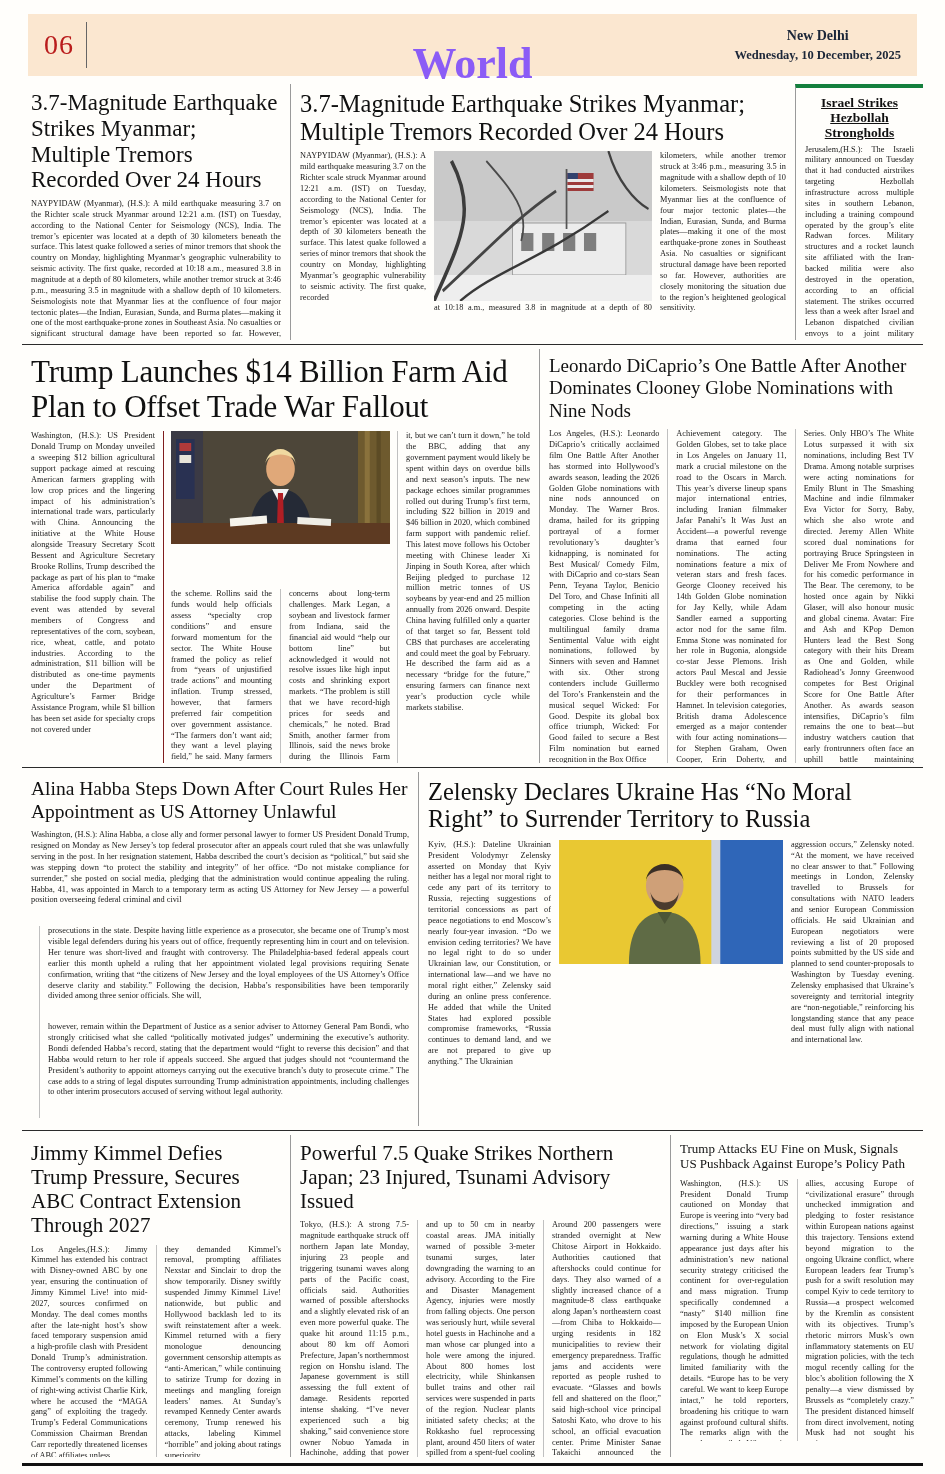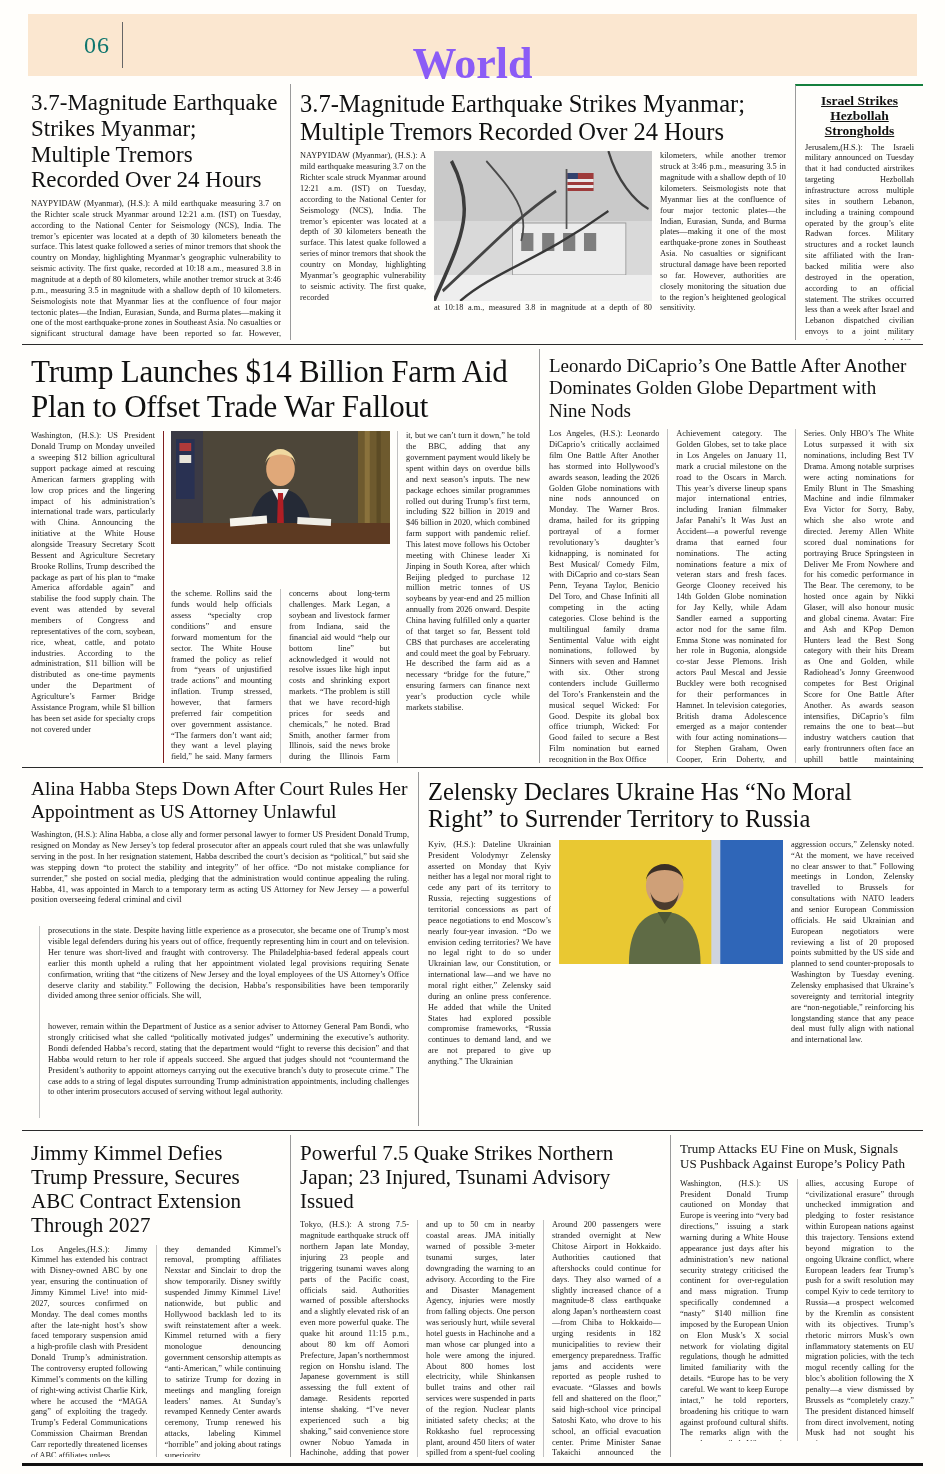--- a/index.html
+++ b/index.html
@@ -7,21 +7,21 @@
   .page {
     width:945px; height:1474px; margin:0 auto; background:#fffefb;
     font-family:"Liberation Serif", serif; color:#1a1a1a;
     padding:0 20px; position:relative; overflow:hidden;
   }
   
   .band {
     margin:14px 8px 8px 8px; height:62px; background:#fbe7d0;
     display:flex; align-items:center; padding:0 16px; position:relative;
   }
-  .page-num { font-size:24px; color:#0f766e; font-weight:normal; letter-spacing:1px;margin-left:40px; }
+  .page-num { font-size:28px; color:#b91c1c; font-weight:normal; letter-spacing:1px; }
   .mast-rule { width:1px; height:46px; background:#666; margin:0 12px; }
   .masthead { font-size:34px; font-weight:bold; color:#184a3b; letter-spacing:.5px; }
   .section-title {
     position:absolute; left:50%; top:50%; transform:translate(-50%,-52%);
     font-size:44px; font-weight:bold; color:#8b5cf6;margin-top:20px;
   }
   .mast-right { margin-left:auto; text-align:center; color:#1b2638; line-height:1.45; }
   .mast-city { font-size:14px; font-weight:bold; }
   .mast-date { font-size:12.5px; font-weight:bold; }
   
@@ -48,21 +48,21 @@
   .a-quake-center .head { font-size:24.5px; line-height:1.13; margin-bottom:6px; }
   .qc-body { display:flex; }
   .qc-col { flex:0 0 126px; overflow:hidden; }
   .qc-mid { flex:1; margin:0 8px; display:flex; flex-direction:column; }
   .qc-photo { height:150px; }
   .qc-caption {
     font-size:8.3px; line-height:1.3; text-align:justify; text-align-last:justify;
     margin-top:2px; color:#191919;
   }
   .a-israel { flex:1; }
-  .a-israel { border-top:2px solid #15803d; }
+  .a-israel { border-top:4px solid #15803d; }
   .a-israel .head {
     font-size:13.5px; font-weight:bold; text-align:center;
     text-decoration:underline; font-stretch:condensed; line-height:1.1; margin:2px 0 4px 0;
   }
   
   .row2 { height:414px; }
   .a-farm { flex:0 0 517px; }
   .a-farm .head { font-size:31px; line-height:1.12; margin-bottom:7px; letter-spacing:-0.2px; }
   .fa-body { display:flex; }
   .fa-col { flex:0 0 124px; overflow:hidden; }
@@ -95,20 +95,24 @@
 </style>
 </head>
 <body>
 
 <div class="page">
 
   <header class="band">
     <span class="page-num">06</span>
     <span class="mast-rule"></span>
     <span class="section-title">World</span>
+    <span class="mast-right">
+      <span class="mast-city" style="display:block;">New Delhi</span>
+      <span class="mast-date" style="display:block;">Wednesday, 10 December, 2025</span>
+    </span>
   </header>
 
   <section class="row row1">
     <article class="a-quake-left pad">
       <h3 class="head">3.7-Magnitude Earthquake Strikes Myanmar; Multiple Tremors Recorded Over 24 Hours</h3>
       <p class="body">NAYPYIDAW (Myanmar), (H.S.): A mild earthquake measuring 3.7 on the Richter scale struck Myanmar around 12:21 a.m. (IST) on Tuesday, according to the National Center for Seismology (NCS), India. The tremor’s epicenter was located at a depth of 30 kilometers beneath the surface. This latest quake followed a series of minor tremors that shook the country on Monday, highlighting Myanmar’s geographic vulnerability to seismic activity. The first quake, recorded at 10:18 a.m., measured 3.8 in magnitude at a depth of 80 kilometers, while another tremor struck at 3:46 p.m., measuring 3.5 in magnitude with a shallow depth of 10 kilometers. Seismologists note that Myanmar lies at the confluence of four major tectonic plates—the Indian, Eurasian, Sunda, and Burma plates—making it one of the most earthquake-prone zones in Southeast Asia. No casualties or significant structural damage have been reported so far. However, authorities are closely monitoring the situation due to the region’s heightened geological sensitivity.</p>
     </article>
 
     <article class="a-quake-center pad">
       <h3 class="head">3.7-Magnitude Earthquake Strikes Myanmar; Multiple Tremors Recorded Over 24 Hours</h3>
@@ -180,21 +184,21 @@
           <div class="fa-midcols">
             <p class="body col">the scheme. Rollins said the funds would help officials assess “specialty crop conditions” and ensure forward momentum for the sector. The White House framed the policy as relief from “years of unjustified trade actions” and mounting inflation. Trump stressed, however, that farmers preferred fair competition over government assistance. “The farmers don’t want aid; they want a level playing field,” he said. Many farmers welcomed the short-term relief but voiced</p>
             <p class="body col">concerns about long-term challenges. Mark Legan, a soybean and livestock farmer from Indiana, said the financial aid would “help our bottom line” but acknowledged it would not resolve issues like high input costs and shrinking export markets. “The problem is still that we have record-high prices for seeds and chemicals,” he noted. Brad Smith, another farmer from Illinois, said the news broke during the Illinois Farm Bureau Convention in Chicago. “None of us really love</p>
           </div>
         </div>
         <p class="body fa-col">it, but we can’t turn it down,” he told the BBC, adding that any government payment would likely be spent within days on overdue bills and next season’s inputs. The new package echoes similar programmes rolled out during Trump’s first term, including $22 billion in 2019 and $46 billion in 2020, which combined farm support with pandemic relief. This latest move follows his October meeting with Chinese leader Xi Jinping in South Korea, after which Beijing pledged to purchase 12 million metric tonnes of US soybeans by year-end and 25 million annually from 2026 onward. Despite China having fulfilled only a quarter of that target so far, Bessent told CBS that purchases are accelerating and could meet the goal by February. He described the farm aid as a necessary “bridge for the future,” ensuring farmers can finance next year’s production cycle while markets stabilise.</p>
       </div>
     </article>
 
     <article class="a-globes pad">
-      <h3 class="head">Leonardo DiCaprio’s One Battle After Another Dominates Golden Globe Department with Nine Nods</h3>
+      <h3 class="head">Leonardo DiCaprio’s One Battle After Another Dominates Clooney Globe Nominations with Nine Nods</h3>
       <div class="cols" style="height:342px;">
         <p class="body col">Los Angeles, (H.S.): Leonardo DiCaprio’s critically acclaimed film One Battle After Another has stormed into Hollywood’s awards season, leading the 2026 Golden Globe nominations with nine nods announced on Monday. The Warner Bros. drama, hailed for its gripping portrayal of a former revolutionary’s daughter’s kidnapping, is nominated for Best Musical/ Comedy Film, with DiCaprio and co-stars Sean Penn, Teyana Taylor, Benicio Del Toro, and Chase Infiniti all competing in the acting categories. Close behind is the multilingual family drama Sentimental Value with eight nominations, followed by Sinners with seven and Hamnet with six. Other strong contenders include Guillermo del Toro’s Frankenstein and the musical sequel Wicked: For Good. Despite its global box office triumph, Wicked: For Good failed to secure a Best Film nomination but earned recognition in the Box Office</p>
         <p class="body col">Achievement category. The Golden Globes, set to take place in Los Angeles on January 11, mark a crucial milestone on the road to the Oscars in March. This year’s diverse lineup spans major international entries, including Iranian filmmaker Jafar Panahi’s It Was Just an Accident—a powerful revenge drama that earned four nominations. The acting nominations feature a mix of veteran stars and fresh faces. George Clooney received his 14th Golden Globe nomination for Jay Kelly, while Adam Sandler earned a supporting actor nod for the same film. Emma Stone was nominated for her role in Bugonia, alongside co-star Jesse Plemons. Irish actors Paul Mescal and Jessie Buckley were both recognised for their performances in Hamnet. In television categories, British drama Adolescence emerged as a major contender with four acting nominations—for Stephen Graham, Owen Cooper, Erin Doherty, and Ashley Walters—and a nod for Best Limited</p>
         <p class="body col">Series. Only HBO’s The White Lotus surpassed it with six nominations, including Best TV Drama. Among notable surprises were acting nominations for Emily Blunt in The Smashing Machine and indie filmmaker Eva Victor for Sorry, Baby, which she also wrote and directed. Jeremy Allen White scored dual nominations for portraying Bruce Springsteen in Deliver Me From Nowhere and for his comedic performance in The Bear. The ceremony, to be hosted once again by Nikki Glaser, will also honour music and global cinema. Avatar: Fire and Ash and KPop Demon Hunters lead the Best Song category with their hits Dream as One and Golden, while Radiohead’s Jonny Greenwood competes for Best Original Score for One Battle After Another. As awards season intensifies, DiCaprio’s film remains the one to beat—but industry watchers caution that early frontrunners often face an uphill battle maintaining momentum.</p>
       </div>
     </article>
   </section>
 
   <div class="rule-h"></div>
 

